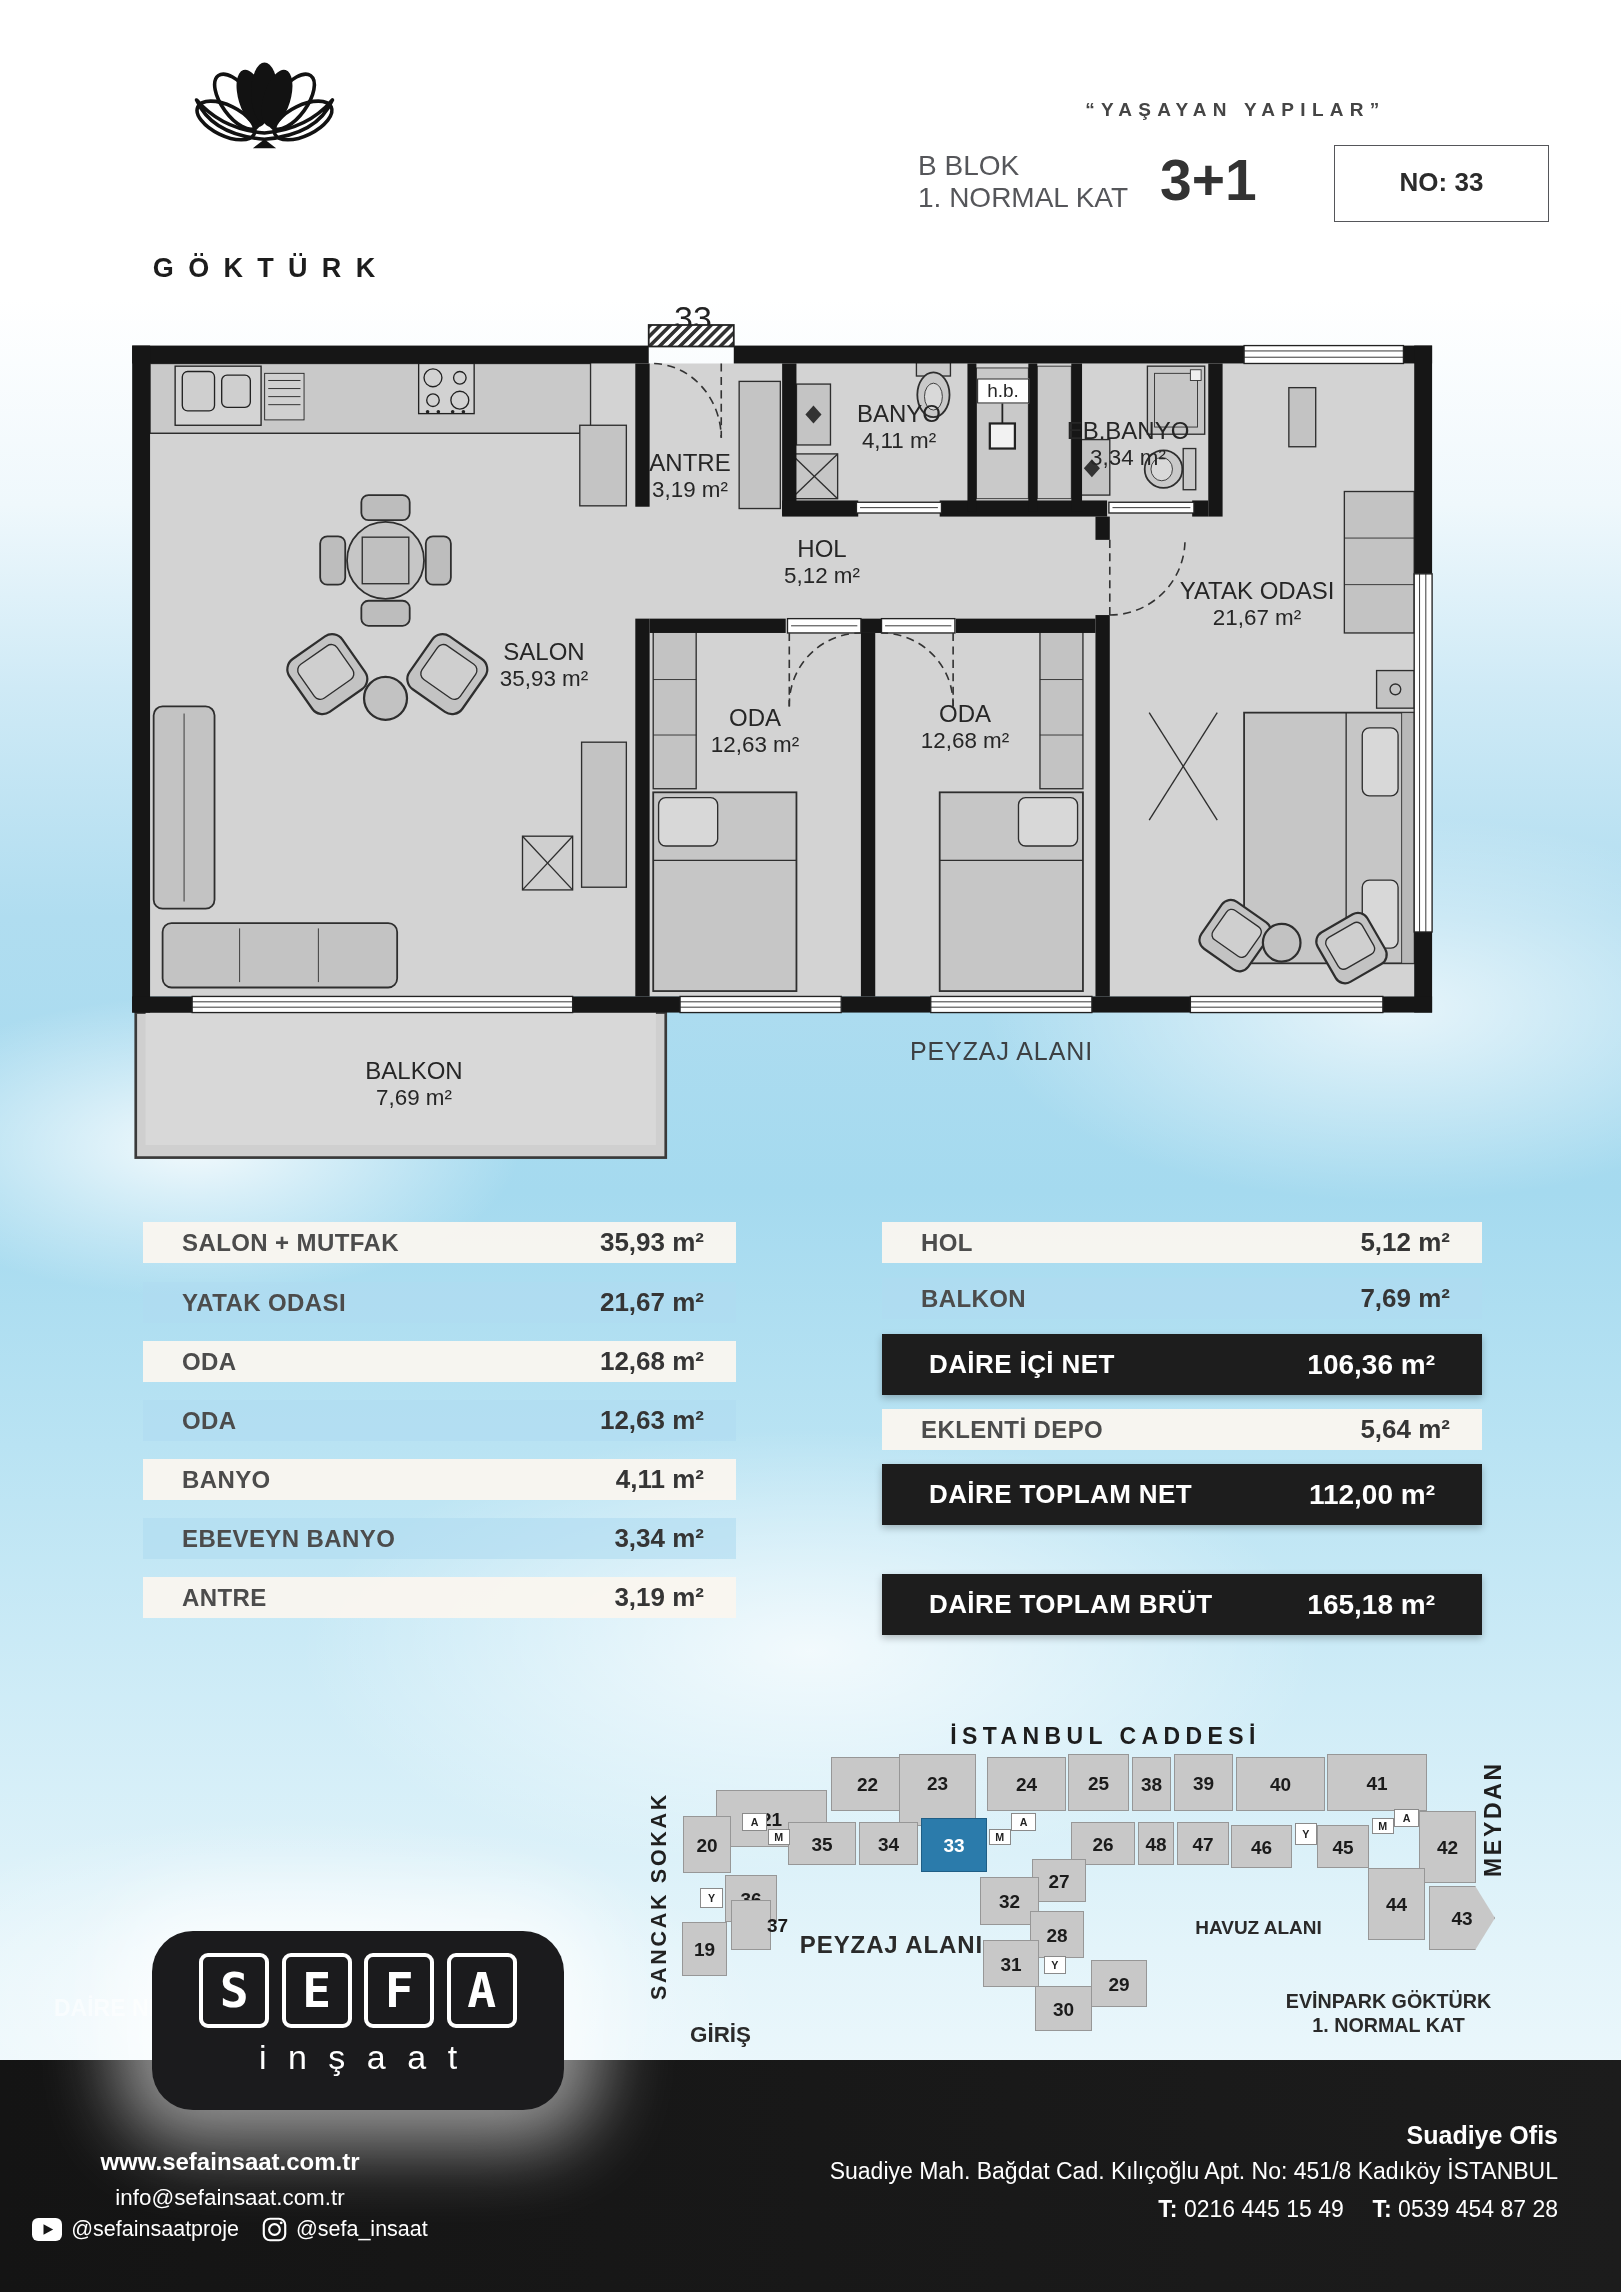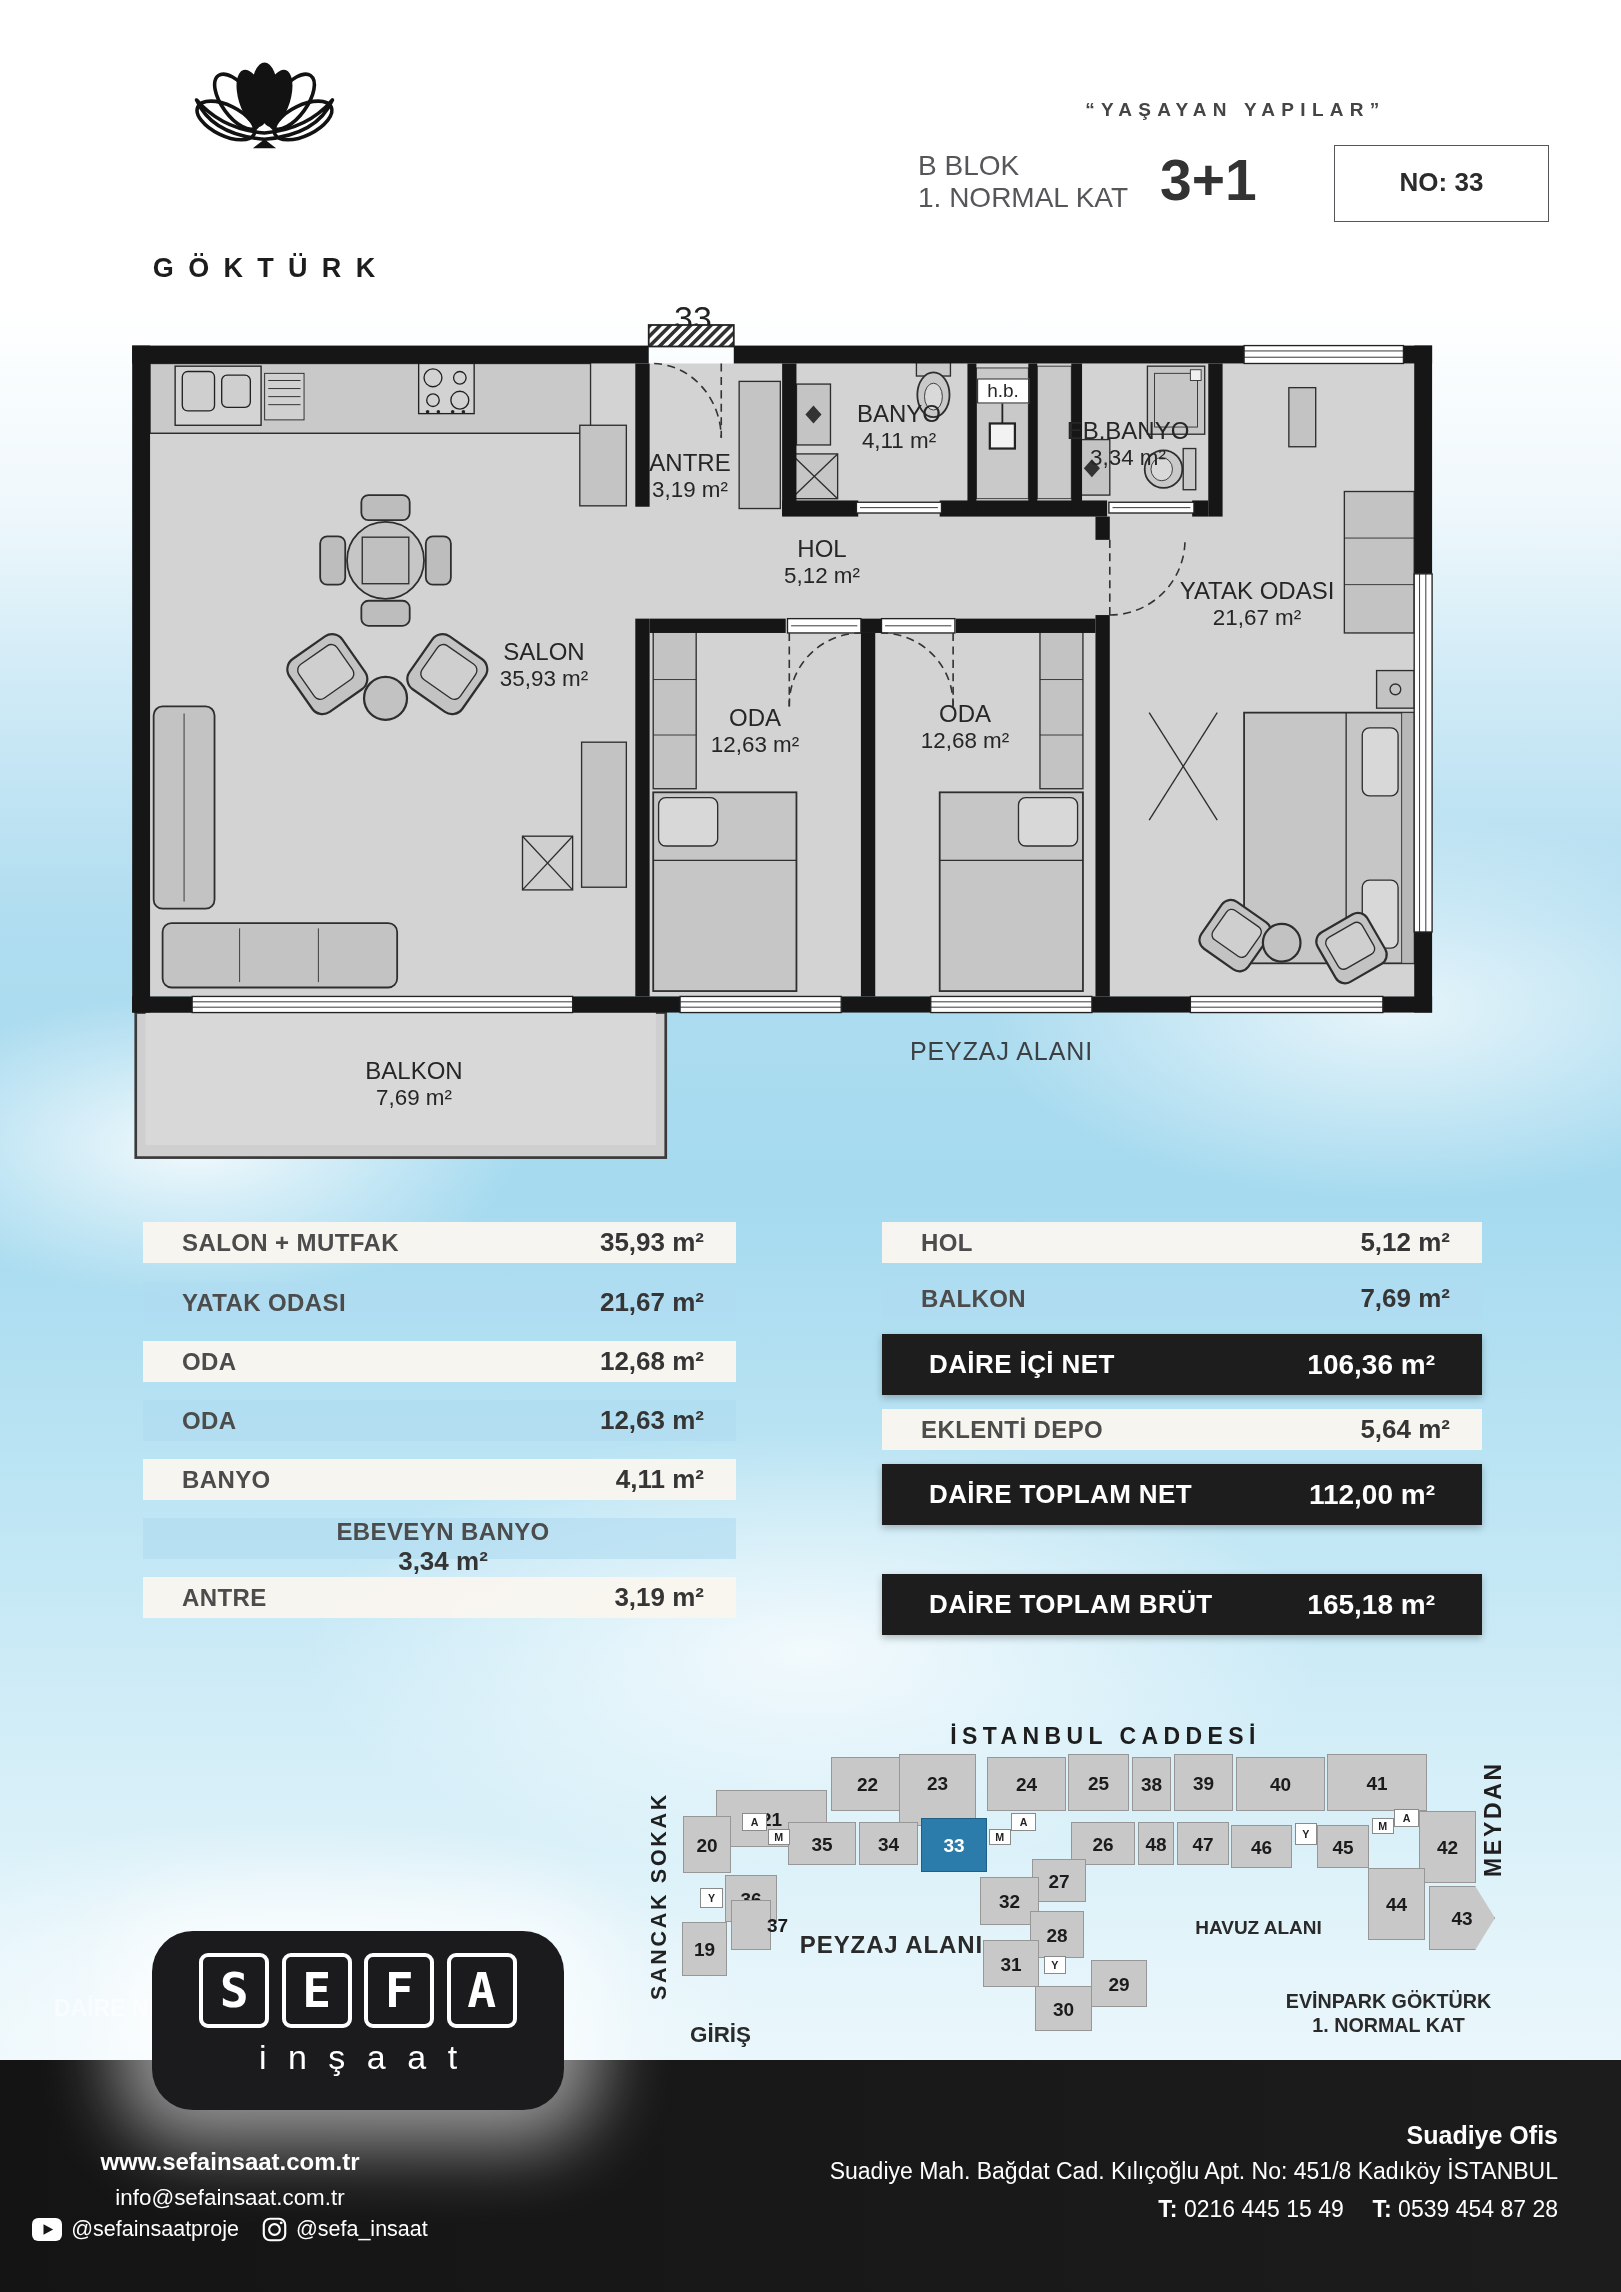--- a/index.html
+++ b/index.html
@@ -377,21 +377,21 @@
       <span class="tval">12,68 m²</span>
     </div>
     <div class="trow blue" style="left: 143px; top: 1400px; width: 593px; height: 41px;">
       <span class="tlabel">ODA</span>
       <span class="tval">12,63 m²</span>
     </div>
     <div class="trow light" style="left: 143px; top: 1459px; width: 593px; height: 41px;">
       <span class="tlabel">BANYO</span>
       <span class="tval">4,11 m²</span>
     </div>
-    <div class="trow blue" style="left: 143px; top: 1518px; width: 593px; height: 41px; flex-direction: column;">
+    <div class="trow blue" style="left: 143px; top: 1518px; width: 593px; height: 41px;">
       <span class="tlabel">EBEVEYN BANYO</span>
       <span class="tval">3,34 m²</span>
     </div>
     <div class="trow light" style="left: 143px; top: 1577px; width: 593px; height: 41px;">
       <span class="tlabel">ANTRE</span>
       <span class="tval">3,19 m²</span>
     </div>
     <div class="trow light" style="left: 882px; top: 1222px; width: 600px; height: 41px;">
       <span class="tlabel">HOL</span>
       <span class="tval">5,12 m²</span>

